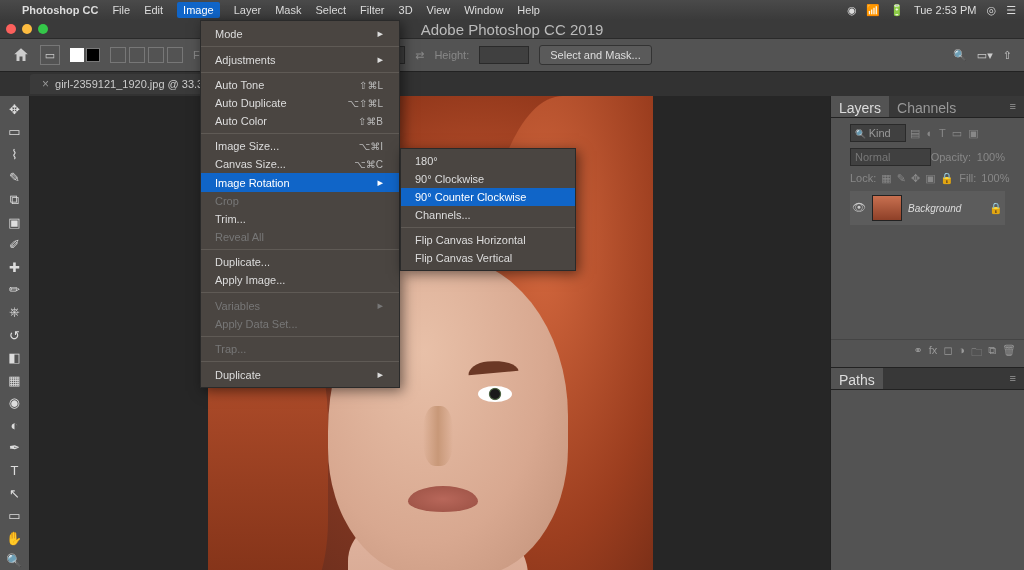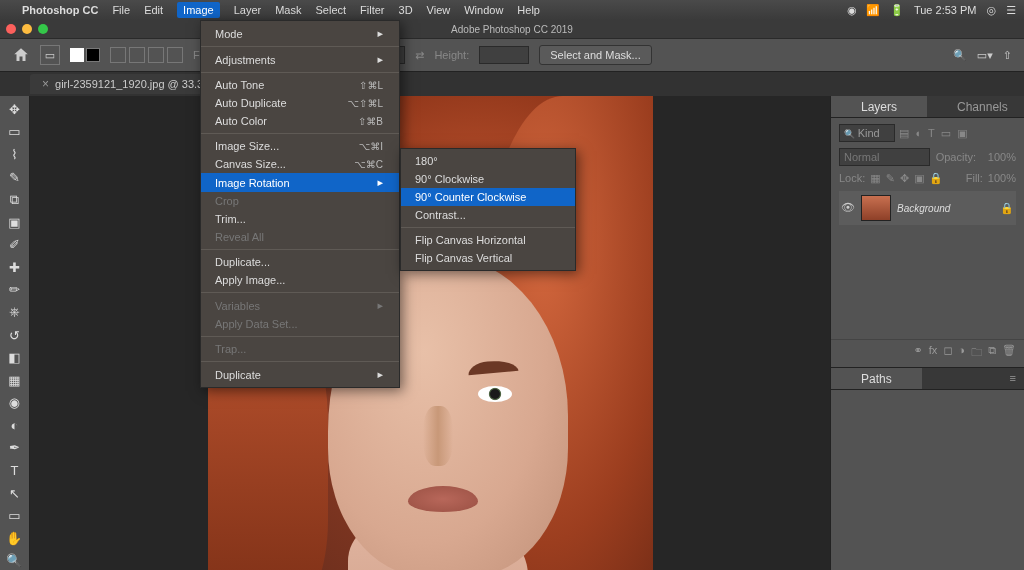--- a/index.html
+++ b/index.html
@@ -6,21 +6,21 @@
 body{width:1024px;height:570px;background:#323232;overflow:hidden;position:relative}
 .macbar{height:20px;background:linear-gradient(#4a4a4a,#3a3a3a);display:flex;align-items:center;padding:0 8px;color:#ddd;gap:14px}
 .macbar .appname{font-weight:bold}
 .macbar .m{color:#ddd}
 .macbar .m.hl{background:#1065c8;padding:2px 6px;border-radius:2px;color:#fff}
 .macbar .right{margin-left:auto;display:flex;gap:10px;align-items:center}
 .winchrome{height:18px;background:#3a3a3a;display:flex;align-items:center;position:relative;padding-left:6px}
 .traffic{display:flex;gap:6px}
 .traffic span{width:10px;height:10px;border-radius:50%}
 .tf-r{background:#fc605c}.tf-y{background:#fdbc40}.tf-g{background:#34c749}
-.wintitle{position:absolute;left:50%;transform:translateX(-50%);color:#bbb;font-size:10px}
+.wintitle{position:absolute;left:50%;transform:translateX(-50%);color:#bbb;font-size:15px}
 .optbar{height:34px;background:#535353;border-top:1px solid #2a2a2a;border-bottom:1px solid #222;display:flex;align-items:center;padding:0 12px;gap:10px;color:#ccc;font-size:10px}
 .optbar .home{width:18px;height:18px;color:#ccc}
 .optbar .sq{width:20px;height:20px;border:1px solid #777;display:flex;align-items:center;justify-content:center}
 .optbar .swg{display:flex;gap:2px}
 .optbar .sw{width:14px;height:14px;background:#fff}
 .optbar .sw.b{background:#000;border:1px solid #777}
 .optbar .grid4{display:flex;gap:3px}
 .optbar .g4{width:16px;height:16px;border:1px solid #777}
 .optbar .lbl{color:#888}
 .optbar .inp{width:50px;height:18px;background:#404040;border:1px solid #2a2a2a;color:#999;padding:0 4px}
@@ -42,28 +42,28 @@
 .eye{position:absolute;width:34px;height:16px;background:radial-gradient(circle at 50% 50%,#6b8a5a 0%,#4a6040 30%,#fff 35%,#fff 100%);border-radius:50%;left:270px;top:290px}
 .eye::after{content:'';position:absolute;width:10px;height:10px;background:#1a1a1a;border-radius:50%;left:12px;top:3px}
 .brow{position:absolute;width:50px;height:12px;background:#6b3825;border-radius:40% 60% 0 0/100% 100% 0 0;left:260px;top:265px;transform:rotate(-5deg)}
 .nose{position:absolute;left:215px;top:310px;width:30px;height:60px;background:linear-gradient(90deg,transparent,#c89878,transparent);border-radius:40%}
 .lips{position:absolute;left:200px;top:390px;width:70px;height:26px;background:radial-gradient(ellipse,#b8675a 0%,#a05548 80%);border-radius:50%/60% 60% 40% 40%}
 .hair-r{position:absolute;right:-30px;top:0;width:200px;height:500px;background:radial-gradient(ellipse at 30% 30%,#d4683e,#9c3e1f 60%,#6b2814);border-radius:40% 0 0 30%}
 .hair-top{position:absolute;left:80px;top:-30px;width:380px;height:220px;background:radial-gradient(ellipse at 50% 80%,#c85a34,#8e3519 70%);border-radius:50% 60% 40% 30%/60% 50% 40% 40%}
 .hair-l{position:absolute;left:-20px;top:200px;width:140px;height:320px;background:linear-gradient(#be5530,#7c2f16);border-radius:0 40% 30% 0}
 .panels{width:194px;background:#535353;border-left:1px solid #222;display:flex;flex-direction:column}
 .ptabs{height:22px;background:#383838;display:flex;border-bottom:1px solid #222}
-.ptab{padding:4px 30px;color:#999;font-size:12px}
+.ptab{padding:4px 8px;color:#999;font-size:14px}
 .ptab.active{background:#535353;color:#ddd}
 .ptab-menu{margin-left:auto;padding:4px 8px;color:#999}
-.pbody{padding:6px 8px;color:#aaa;font-size:10px}
+.pbody{padding:6px 19px;color:#aaa;font-size:10px}
 .krow{display:flex;align-items:center;gap:4px;margin-bottom:6px}
 .ksel{background:#404040;border:1px solid #2a2a2a;padding:2px 4px;flex:0 0 56px;color:#999;font-size:9px}
 .kicons{display:flex;gap:6px;color:#888;font-size:11px}
-.drow{display:flex;align-items:center;gap:6px;margin-bottom:6px;color:#888;font-size:9px}
+.drow{display:flex;align-items:center;gap:0;margin-bottom:6px;color:#888;font-size:9px}
 .drow .dsel{background:#404040;flex:1;padding:2px 4px;border:1px solid #2a2a2a;color:#777}
 .drow .pct{width:34px;text-align:right}
 .lockrow{display:flex;align-items:flex-start;gap:5px;color:#888;font-size:9px;margin-bottom:6px}
 .layer{display:flex;align-items:center;gap:6px;padding:4px 2px;background:#5c5c5c}
 .layer .eyeico{width:14px;height:14px;color:#ccc}
 .layer .thumb{width:30px;height:26px;background:linear-gradient(#c87050,#8e4028);border:1px solid #222}
 .layer .lname{color:#ddd;font-size:10px;font-style:italic}
 .layer .lock{margin-left:auto;color:#999}
 .pfooter{margin-top:auto;display:flex;gap:6px;padding:4px 8px;color:#999;font-size:11px;border-top:1px solid #444;justify-content:flex-end}
 .paths-panel{border-top:1px solid #222}
@@ -327,21 +327,21 @@
   <div class="mi">
       <span>180°</span>
     </div>
   <div class="mi">
       <span>90° Clockwise</span>
     </div>
   <div class="mi hl">
       <span>90° Counter Clockwise</span>
     </div>
   <div class="mi">
-      <span>Contrast...</span>
+      <span>Channels...</span>
     </div>
   <div class="sep"></div>
   <div class="mi">
       <span>Flip Canvas Horizontal</span>
     </div>
   <div class="mi">
       <span>Flip Canvas Vertical</span>
     </div>
 </div>
 

